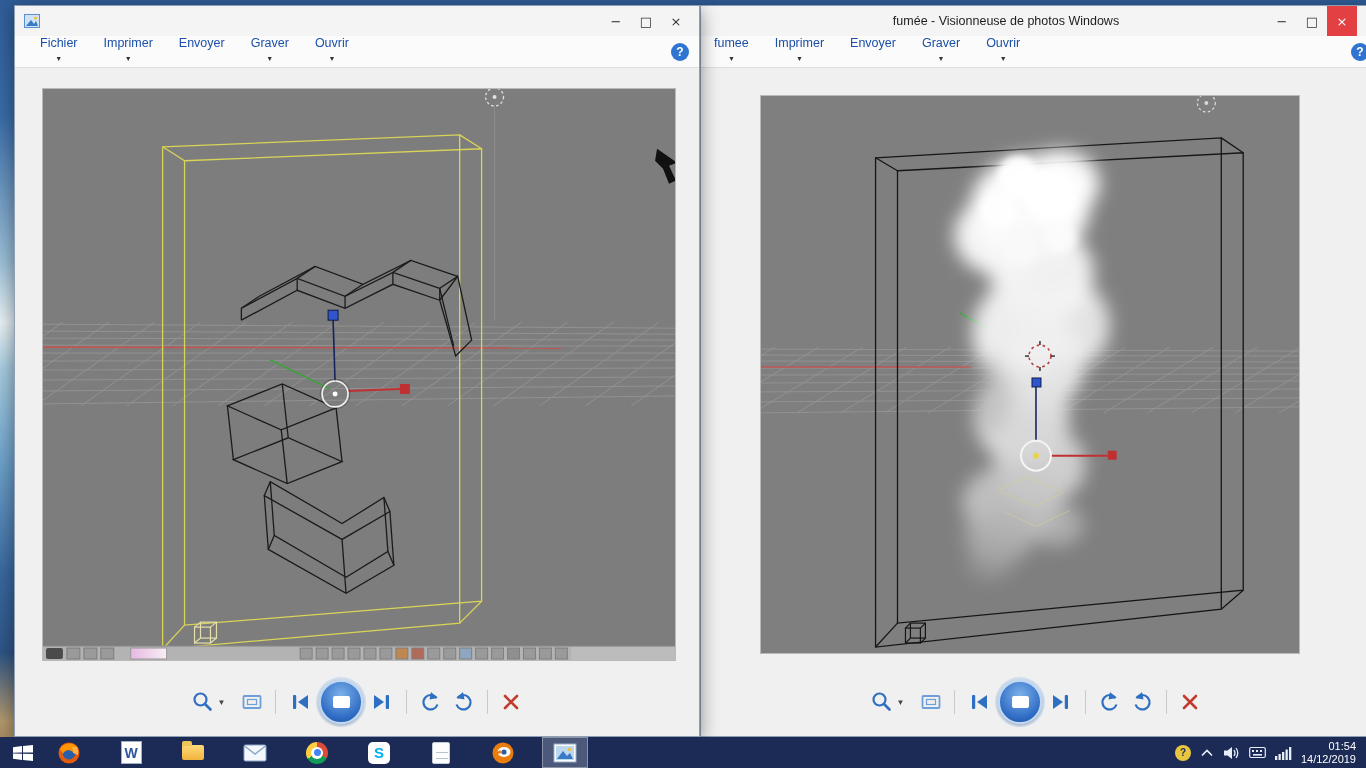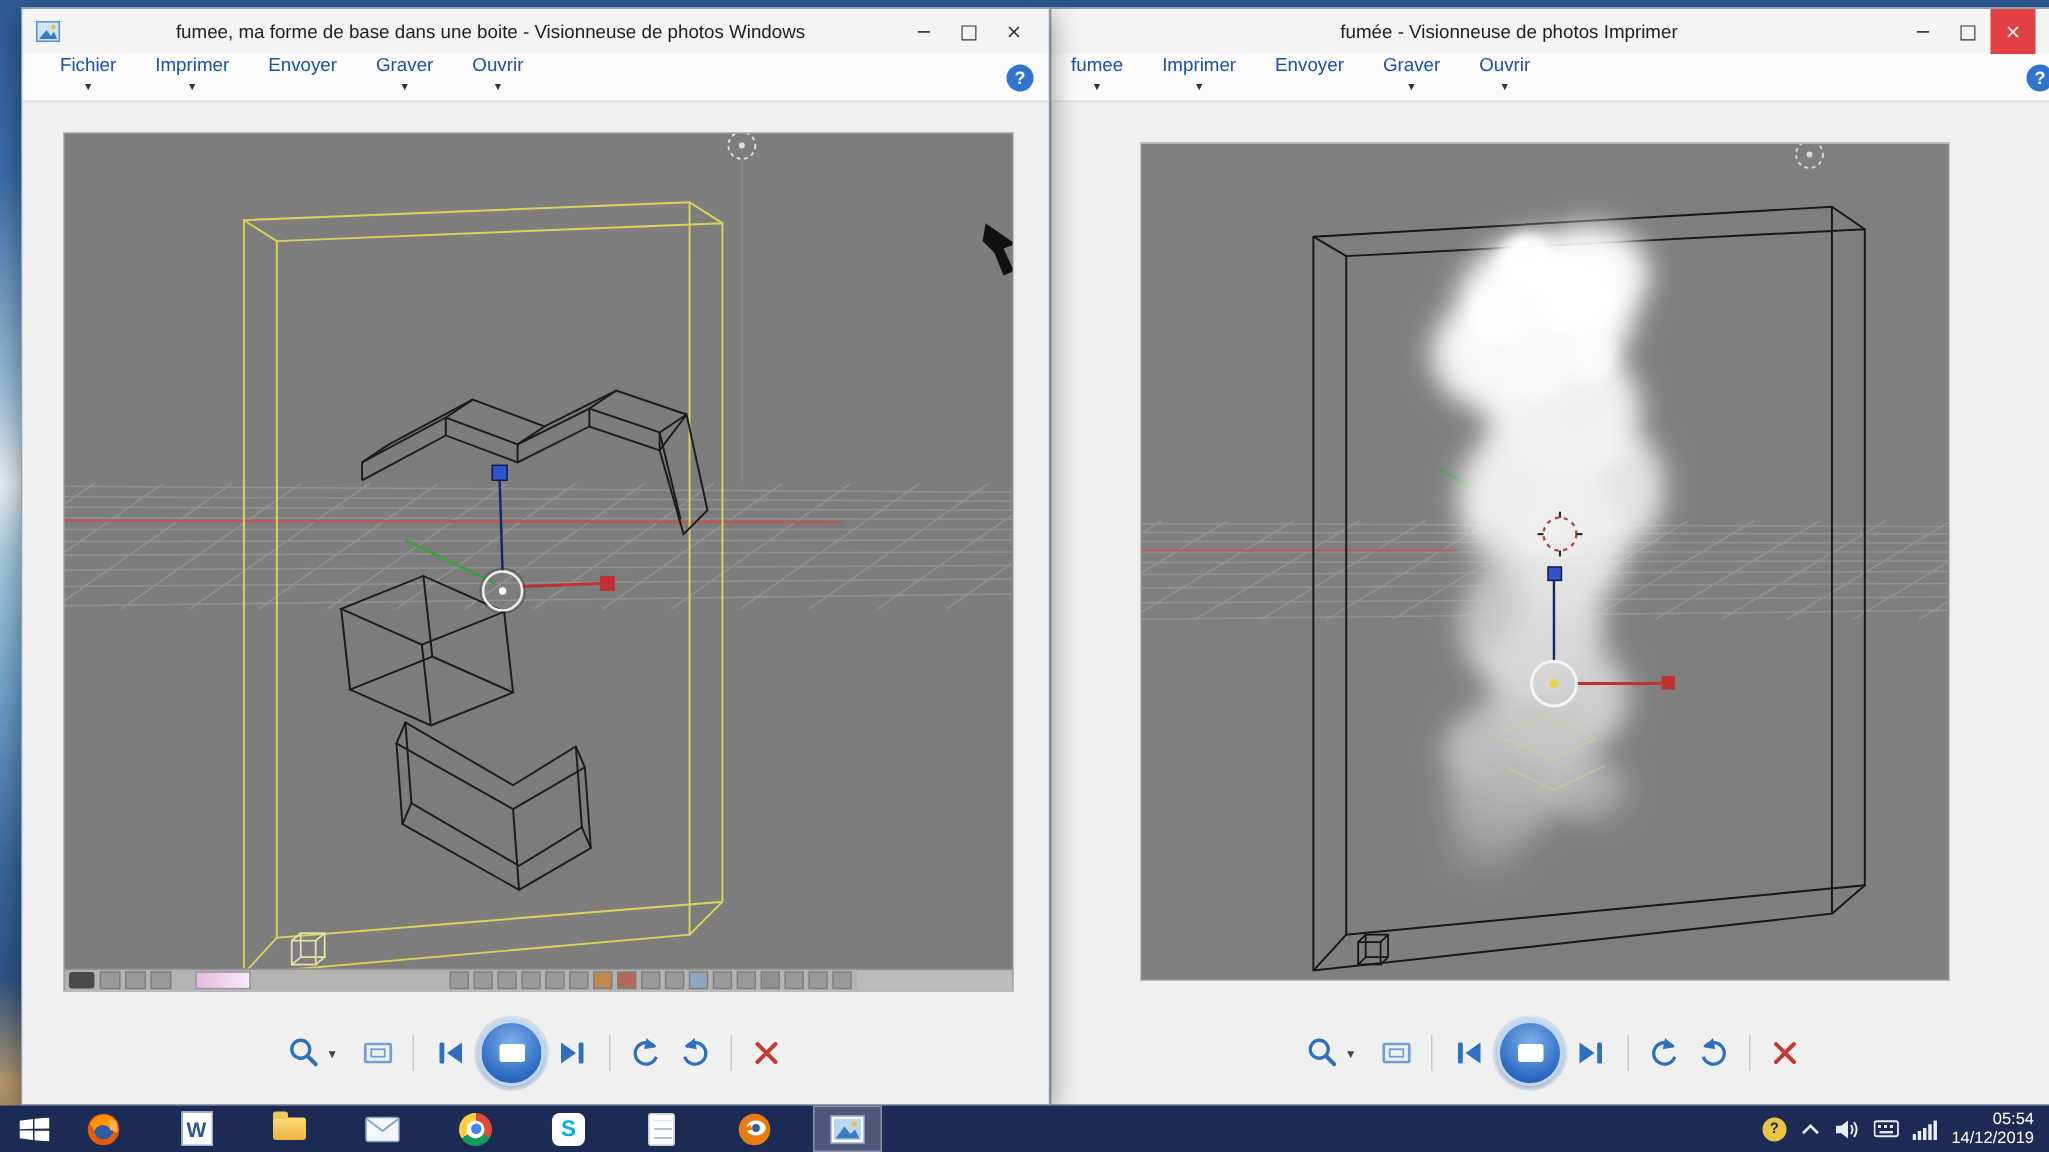--- a/index.html
+++ b/index.html
@@ -100,21 +100,20 @@
 
 <div id="desktop">
 
   <section class="pv-window" id="win-left">
     <header class="titlebar">
       <svg class="app-ico" viewBox="0 0 16 16">
         <rect x="0.5" y="1.5" width="15" height="13" fill="#cfe3f7" stroke="#5b8fd4"></rect>
         <polygon points="2,13 7,7 10,11 12,8 14,13" fill="#3a79c4"></polygon>
         <circle cx="11.5" cy="5" r="1.6" fill="#f0c040"></circle>
       </svg>
-      <span class="title">fumee, ma forme de base dans une boite - Visionneuse de photos Windows</span>
       <span class="caption-buttons">
         <button class="cap-btn">−</button>
         <button class="cap-btn">□</button>
         <button class="cap-btn">×</button>
       </span>
     </header>
 
     <nav class="menubar">
       <div class="menu-item">
         <span>Fichier</span>
@@ -330,21 +329,21 @@
           <svg width="26" height="26" viewBox="0 0 26 26">
             <path d="M7,7 L19,19 M19,7 L7,19" stroke="#c23b2e" stroke-width="2.6" stroke-linecap="round"></path>
           </svg>
         </button>
       </div>
     </div>
   </section>
 
   <section class="pv-window" id="win-right">
     <header class="titlebar">
-      <span class="title">fumée - Visionneuse de photos Imprimer</span>
+      <span class="title">fumée - Visionneuse de photos Windows</span>
       <span class="caption-buttons">
         <button class="cap-btn">−</button>
         <button class="cap-btn">□</button>
         <button class="cap-btn cap-close-red">×</button>
       </span>
     </header>
 
     <nav class="menubar">
       <div class="menu-item">
         <span>fumee</span>
@@ -637,20 +636,20 @@
         <svg width="17" height="14" viewBox="0 0 17 14">
           <rect x="0" y="10" width="2.3" height="4" fill="#e8eef8"></rect>
           <rect x="3.5" y="8" width="2.3" height="6" fill="#e8eef8"></rect>
           <rect x="7" y="6" width="2.3" height="8" fill="#e8eef8"></rect>
           <rect x="10.5" y="3.5" width="2.3" height="10.5" fill="#e8eef8"></rect>
           <rect x="14" y="1" width="2.3" height="13" fill="#e8eef8"></rect>
         </svg>
       </button>
       <button class="tray-btn clock">
         <span style="display:block">
-          <span>05:54</span><br>
+          <span>01:54</span><br>
           <span>14/12/2019</span>
         </span>
       </button>
     </div>
   </footer>
 
 </div>
 
 </body></html>

